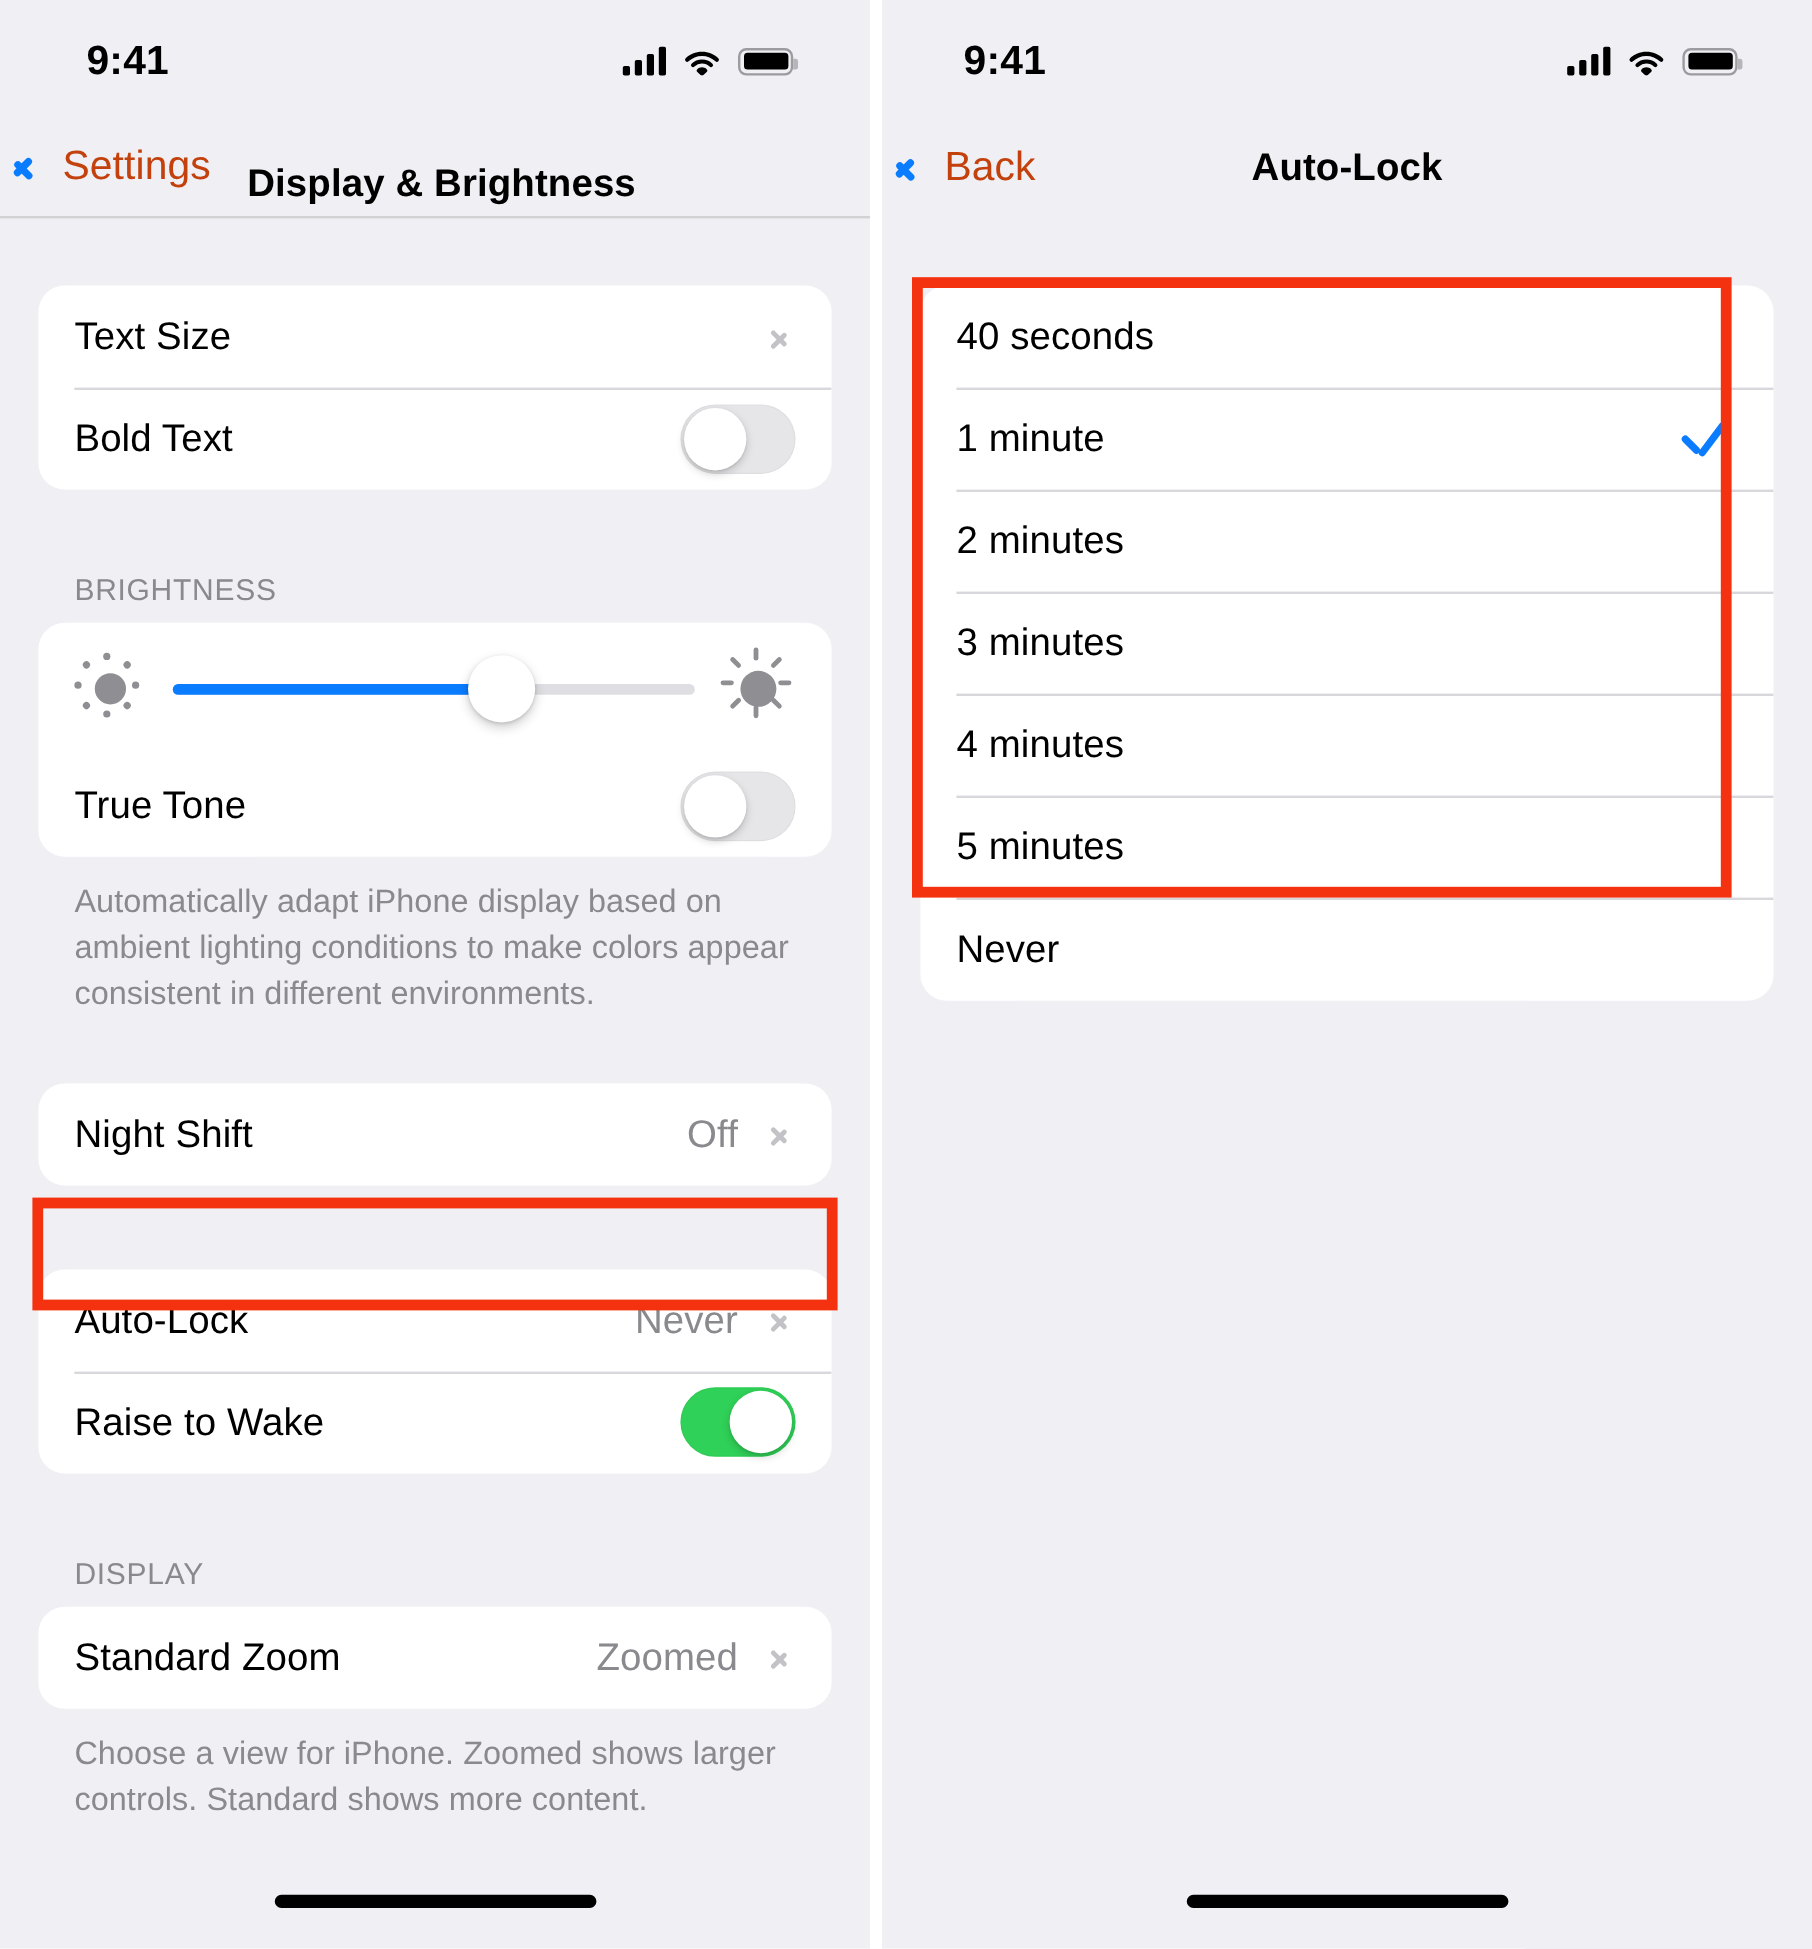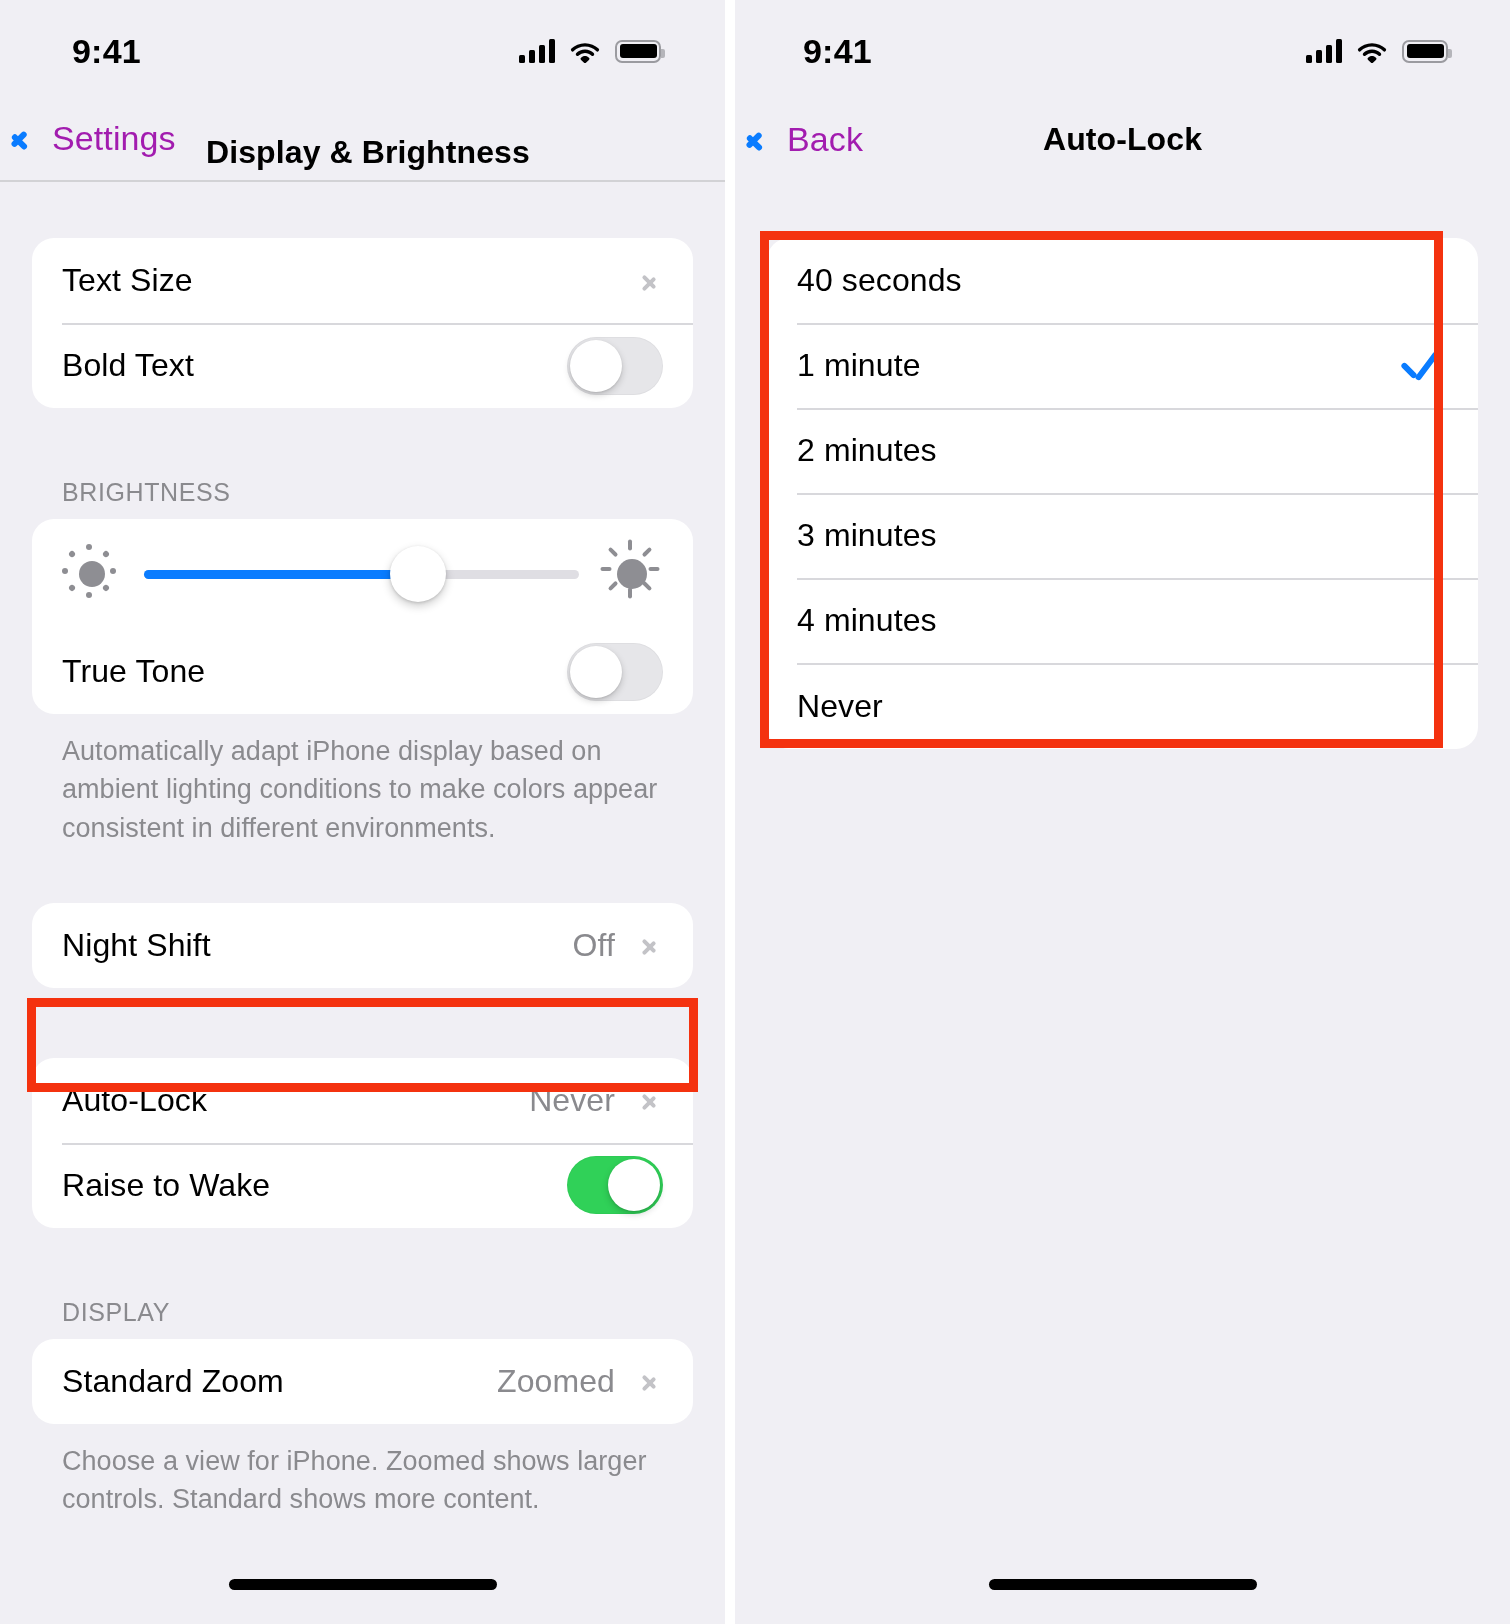--- a/index.html
+++ b/index.html
@@ -61,21 +61,21 @@
 
   
   .navbar {
     height:86px; position:relative;
     display:flex; align-items:center;
     padding-left:24px;
   }
   .navbar.bordered { border-bottom:2px solid #D2D2D5; }
   .nav-back {
     display:flex; align-items:center; gap:8px;
-    color:#a21caf; cursor:pointer;
+    color:#c2410c; cursor:pointer;
   }
   .chev-back {
     width:20px; height:34px; position:relative; flex:none;
   }
   .chev-back:before, .chev-back:after {
     content:""; position:absolute; left:2px;
     width:19px; height:5.5px; background:#0A7CFF; border-radius:3px;
   }
   .chev-back:before { top:9px;  transform:rotate(135deg); transform-origin:left center; }
   .chev-back:after  { top:25px; transform:rotate(-135deg); transform-origin:left center; }
@@ -399,20 +399,23 @@
       </div>
       <div class="row">
         <span class="row-label">2 minutes</span>
       </div>
       <div class="row">
         <span class="row-label">3 minutes</span>
       </div>
       <div class="row">
         <span class="row-label">4 minutes</span>
       </div>
+      <div class="row">
+        <span class="row-label">5 minutes</span>
+      </div>
       <div class="row" style="height:86px;">
         <span class="row-label">Never</span>
       </div>
     </div>
 
 
     <div class="hl" style="left:25px; top:231px; width:683px; height:517px;"></div>
 
     <div class="home-indicator"></div>
   </div>

